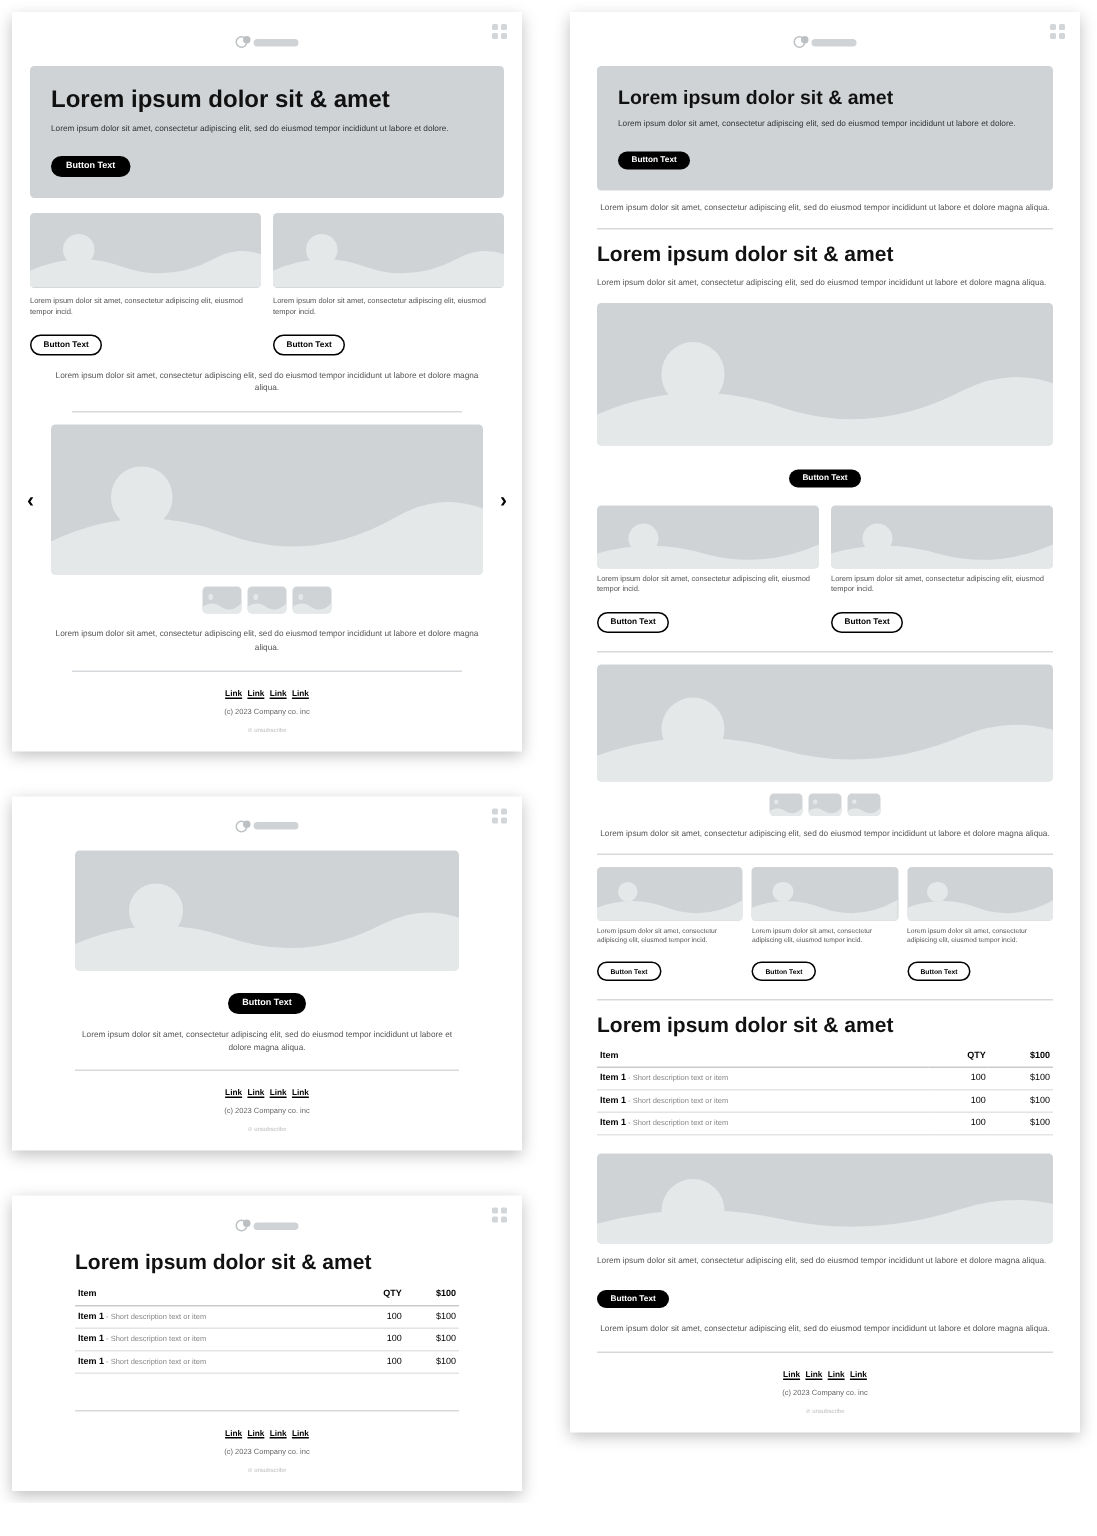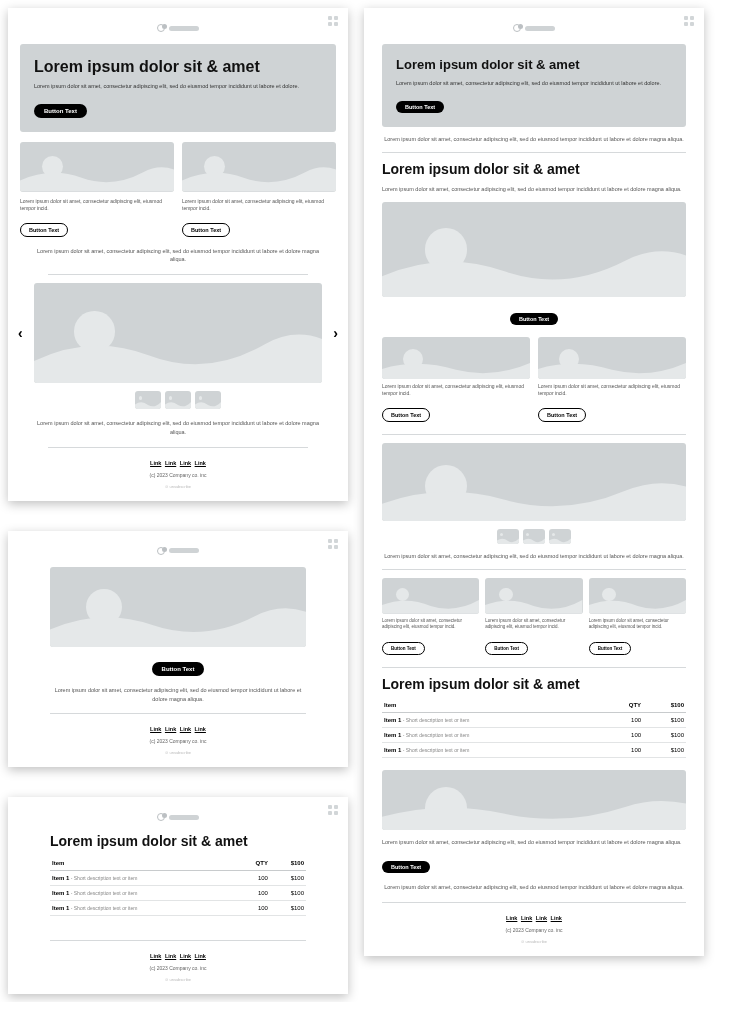--- a/index.html
+++ b/index.html
@@ -1,17 +1,17 @@
 <!DOCTYPE html>
 <html><head>
 <meta charset="utf-8">
 <style>
 *{box-sizing:border-box;margin:0;padding:0}
 body{background:#fff;font-family:Arial,Helvetica,sans-serif;width:731px;padding:8px}
-.layout{display:flex;gap:16px}
+.layout{display:flex;gap:32px}
 .col-left{flex:0 0 340px;display:flex;flex-direction:column;gap:30px}
 .col-right{flex:0 0 340px}
 .frame{background:#fff;box-shadow:0 3px 10px rgba(0,0,0,0.25);padding:12px;position:relative}
 .top-dots{position:absolute;top:8px;right:10px;display:grid;grid-template-columns:1fr 1fr;gap:2px}
 .top-dots span{width:4px;height:4px;background:#d2d6d8;border-radius:1px}
 .header{display:flex;justify-content:center;align-items:center;gap:4px;margin-bottom:12px;padding-top:4px}
 .logo{width:8px;height:8px;border:1.5px solid #bcc0c3;border-radius:50%;position:relative}
 .logo::after{content:"";position:absolute;width:5px;height:5px;background:#bcc0c3;border-radius:50%;top:-1px;left:4px}
 .brand-bar{height:5px;width:30px;background:#cfd3d5;border-radius:3px}
 .hero{background:#cfd3d5;border-radius:3px;padding:14px}

